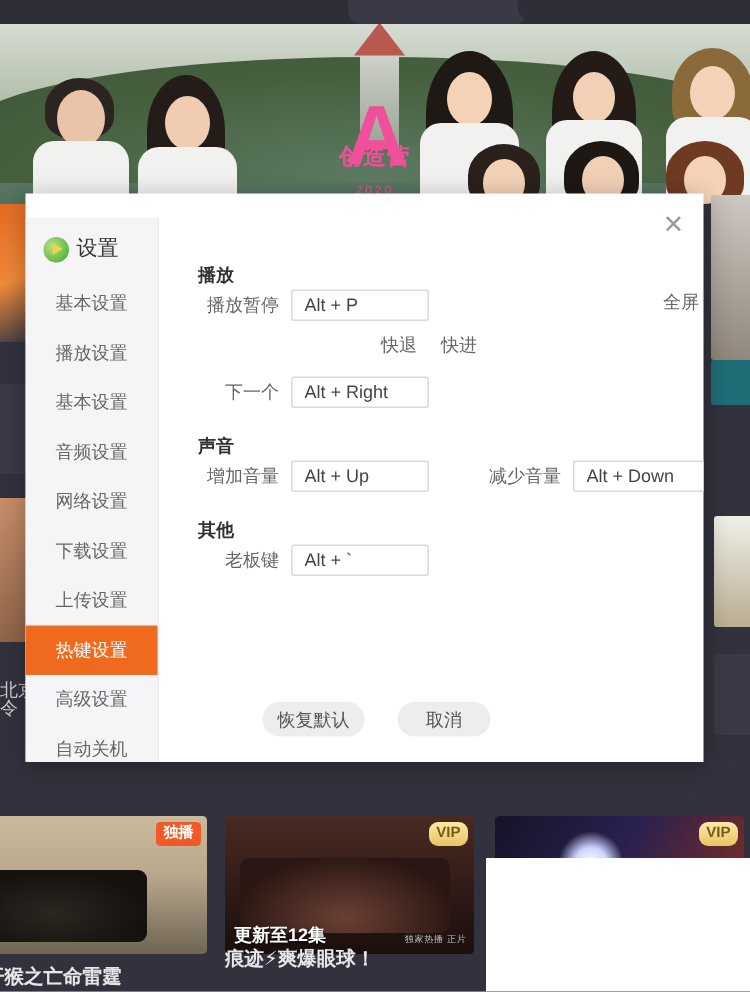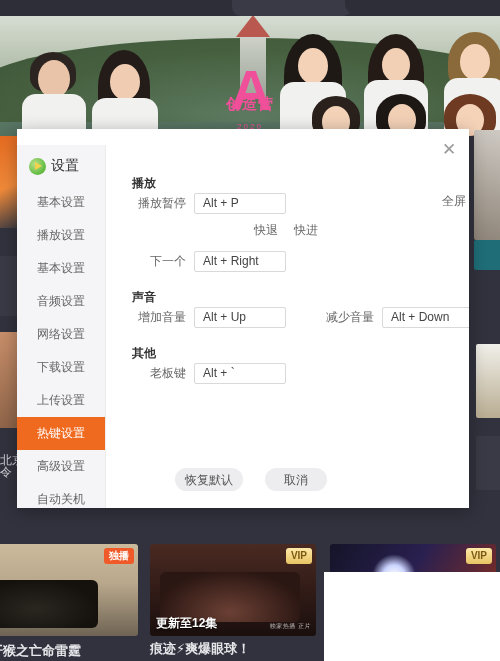--- a/index.html
+++ b/index.html
@@ -60,27 +60,27 @@
     background:linear-gradient(120deg,#141428 0%,#2a2050 45%,#8e2f1a 100%);}
   .t-moto{position:absolute;left:22px;bottom:8px;width:104px;height:48px;
     background:radial-gradient(ellipse at 40% 60%,#2a2620 0%,#15120e 70%);border-radius:6px;}
   .t-figs{position:absolute;left:10px;bottom:14px;width:140px;height:50px;
     background:radial-gradient(ellipse at 50% 80%,#6b4034 0%,#2a1612 75%);border-radius:6px;}
   .t-glow{position:absolute;left:42px;top:10px;width:44px;height:44px;border-radius:50%;
     background:radial-gradient(circle,#fff 0%,#cbd4ff 35%,rgba(60,60,150,0) 70%);}
   .badge{position:absolute;right:4px;top:4px;padding:1px 5px;border-radius:3px;
     font-size:10px;font-weight:700;line-height:14px;}
   .badge-du{background:#f05a28;color:#fff;}
-  .badge-vip{background:linear-gradient(180deg,#ffe9a8,#e7c463);color:#7a5a12;}
+  .badge-vip{background:linear-gradient(180deg,#ffe9a8,#e7c463);color:#7a5a12;border-radius:6px;}
   .t-ep{position:absolute;left:6px;bottom:4px;color:#fff;font-size:12px;font-weight:700;
     text-shadow:0 1px 2px rgba(0,0,0,.8);}
   .t-meta{position:absolute;right:5px;bottom:5px;color:#d8d8d8;font-size:6px;opacity:.85;letter-spacing:.5px;}
   .t-title{position:absolute;color:#e6e6ea;font-size:13px;font-weight:700;white-space:nowrap;}
   .tt1{left:-10px;top:112px;}
-  .tt2{left:150px;top:110px;}
+  .tt2{left:150px;top:100px;}
   .whitebox{position:absolute;left:324px;top:42px;width:176px;height:89px;background:#fff;}
 
   
   #dialog{position:absolute;left:17px;top:129px;width:452px;height:379px;background:#fff;
     box-shadow:0 3px 16px rgba(0,0,0,.30);overflow:hidden;}
   .dlg-side{position:absolute;left:0;top:16px;width:88px;height:379px;background:#f5f5f7;
     border-right:1px solid #ececec;}
   .dlg-brand{position:absolute;left:12px;top:12px;display:flex;align-items:center;gap:5px;}
   .brand-ico{width:17px;height:17px;border-radius:50%;
     background:radial-gradient(circle at 35% 35%,#b9e08a,#6cc04a 60%,#46a02e);

